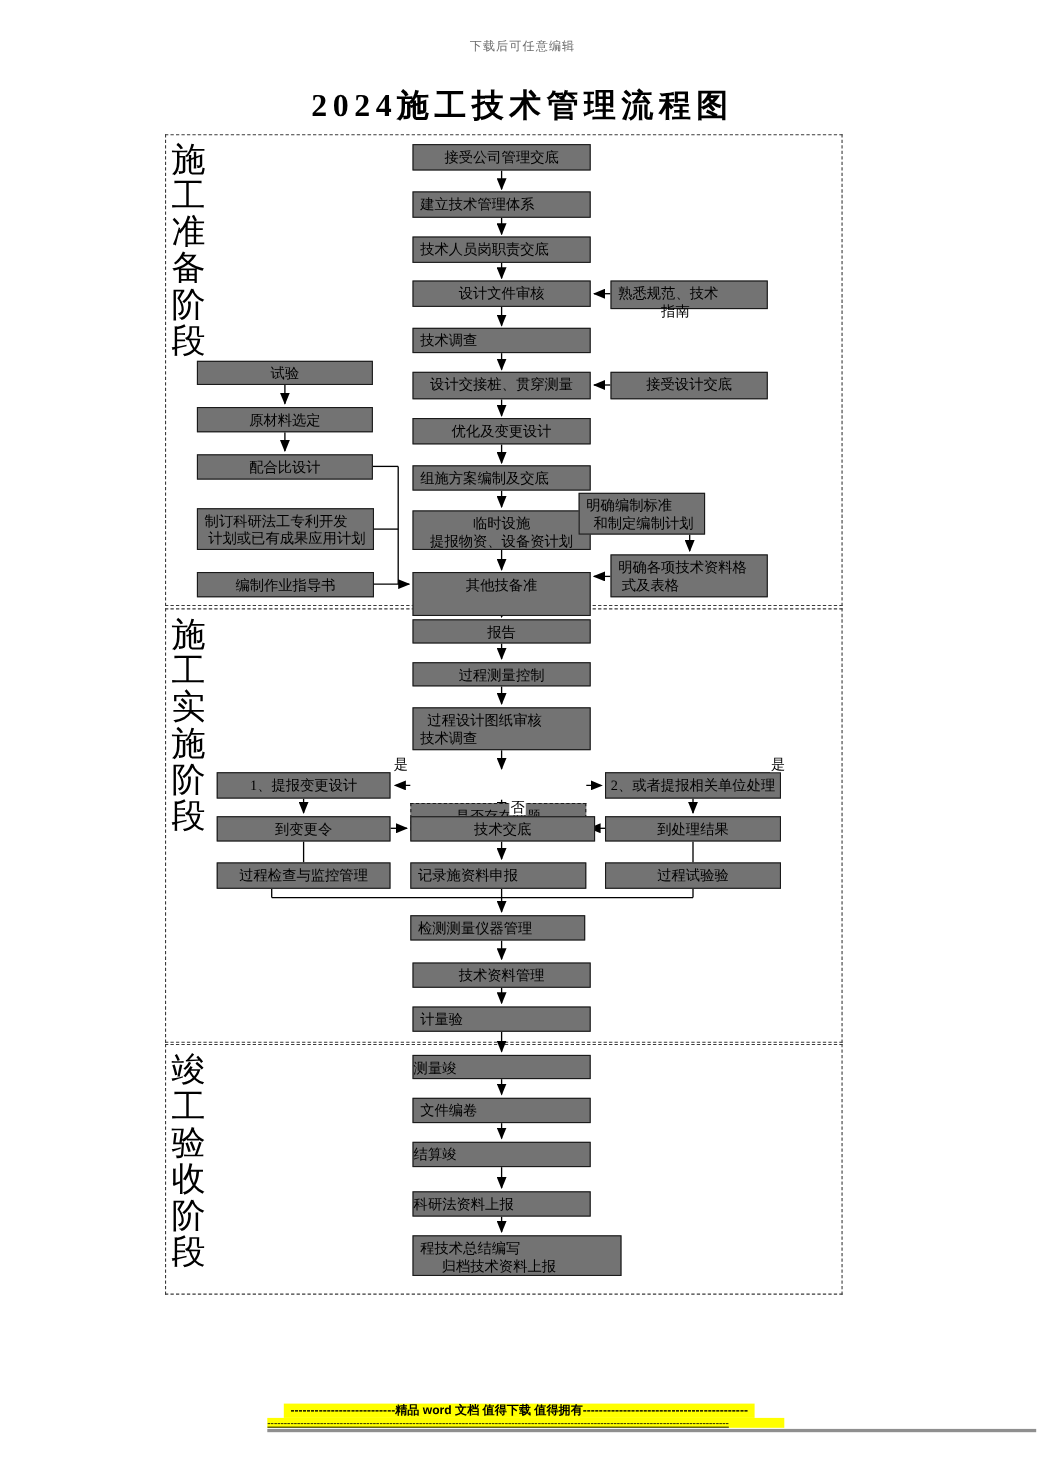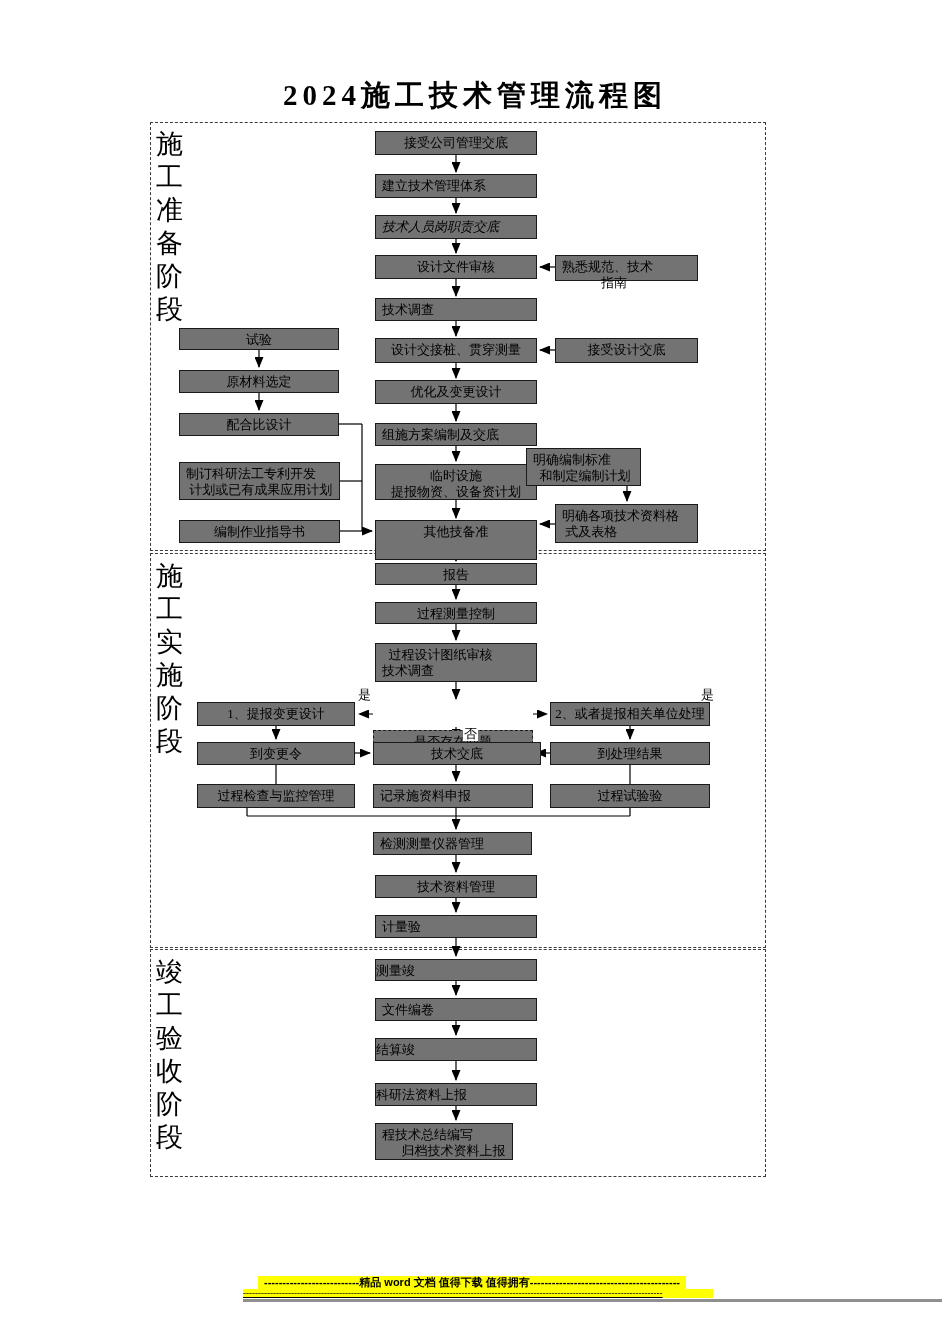--- a/index.html
+++ b/index.html
@@ -3,21 +3,21 @@
 <meta charset="utf-8">
 <style>
   html,body{margin:0;padding:0;background:#fff;}
   .page{position:relative;width:950px;height:1344px;background:#fff;overflow:hidden;
         font-family:"Liberation Serif","DejaVu Serif",serif;color:#000;}
   .wm{position:absolute;top:34px;left:0;width:950px;text-align:center;
       font-size:11px;color:#6a6a6a;letter-spacing:1px;}
   .title{position:absolute;top:76px;left:0;width:950px;text-align:center;margin:0;
          font-size:29px;font-weight:bold;letter-spacing:5px;}
   .sec{position:absolute;border:1px dashed #3a3a3a;background:transparent;}
-  .seclabel{position:absolute;width:32px;font-size:27px;line-height:33px;
+  .seclabel{position:absolute;width:32px;font-size:31px;line-height:33px;
             word-break:break-all;text-align:left;}
   .fbox{position:absolute;border:1px solid #1a1a1a;background:#737373;box-sizing:border-box;
         font-size:13px;line-height:16px;padding-top:3px;white-space:pre-wrap;overflow:visible;}
   .c{text-align:center;}
   .l{text-align:left;padding-left:6px;}
   .l2{text-align:left;}
   .dashed{border-style:dashed;}
   .lbl{position:absolute;font-size:13px;line-height:14px;background:#fff;padding:0 1px;}
   .wires{position:absolute;left:0;top:0;pointer-events:none;}
   .foot1{position:absolute;left:258px;top:1276px;width:428px;height:13px;background:#ffff00;
@@ -26,20 +26,21 @@
   .foot2{position:absolute;left:243px;top:1289px;width:470px;height:9px;background:#ffff00;
          font-size:9px;line-height:9px;white-space:nowrap;overflow:hidden;
          text-decoration:underline;font-weight:bold;}
   .footline{position:absolute;left:243px;top:1299px;width:699px;height:3px;background:#8f8f8f;}
 </style>
 </head>
 <body>
 
 <div class="page">
 
+  <div class="wm">下载后可任意编辑</div>
   <h1 class="title">2024施工技术管理流程图</h1>
 
   <div class="sec" style="left:150px;top:122px;width:614px;height:427px;"></div>
   <div class="sec" style="left:150px;top:553px;width:614px;height:393px;"></div>
   <div class="sec" style="left:150px;top:949px;width:614px;height:226px;"></div>
 
   <div class="seclabel" style="left:156px;top:128px;">施工准备阶段</div>
   <div class="seclabel" style="left:156px;top:956px;">竣工验收阶段</div>
   <div class="seclabel" style="left:156px;top:560px;">施工实施阶段</div>
 
@@ -98,21 +99,21 @@
 
       <line x1="456" y1="981" x2="456" y2="995" marker-end="url(#ah)"></line>
       <line x1="456" y1="1021" x2="456" y2="1035" marker-end="url(#ah)"></line>
       <line x1="456" y1="1061" x2="456" y2="1080" marker-end="url(#ah)"></line>
       <line x1="456" y1="1106" x2="456" y2="1120" marker-end="url(#ah)"></line>
     </g>
   </svg>
 
   <div class="fbox c" style="left:375px;top:131px;width:162px;height:24px;">接受公司管理交底</div>
   <div class="fbox l" style="left:375px;top:174px;width:162px;height:24px;">建立技术管理体系</div>
-  <div class="fbox l" style="left:375px;top:215px;width:162px;height:24px;font-style:italic;">技术人员岗职责交底</div>
+  <div class="fbox l" style="left:375px;top:215px;width:162px;height:24px;">技术人员岗职责交底</div>
   <div class="fbox c" style="left:375px;top:255px;width:162px;height:24px;">设计文件审核</div>
   <div class="fbox l" style="left:375px;top:298px;width:162px;height:23px;">技术调查</div>
   <div class="fbox c" style="left:375px;top:338px;width:162px;height:25px;">设计交接桩、贯穿测量</div>
   <div class="fbox c" style="left:375px;top:380px;width:162px;height:24px;">优化及变更设计</div>
   <div class="fbox l" style="left:375px;top:423px;width:162px;height:23px;">组施方案编制及交底</div>
   <div class="fbox c" style="left:375px;top:464px;width:162px;height:36px;">临时设施
 提报物资、设备资计划</div>
   <div class="fbox c" style="left:375px;top:520px;width:162px;height:40px;">其他技备准</div>
 
   <div class="fbox c" style="left:179px;top:328px;width:160px;height:22px;">试验</div>
@@ -148,20 +149,20 @@
   <div class="fbox l" style="left:375px;top:915px;width:162px;height:23px;">计量验</div>
 
   <div class="lbl" style="left:357px;top:688px;">是</div>
   <div class="lbl" style="left:700px;top:688px;">是</div>
   <div class="lbl" style="left:463px;top:727px;">否</div>
 
   <div class="fbox l2" style="left:375px;top:959px;width:162px;height:22px;">测量竣</div>
   <div class="fbox l" style="left:375px;top:998px;width:162px;height:23px;">文件编卷</div>
   <div class="fbox l2" style="left:375px;top:1038px;width:162px;height:23px;">结算竣</div>
   <div class="fbox l2" style="left:375px;top:1083px;width:162px;height:23px;">科研法资料上报</div>
-  <div class="fbox l" style="left:375px;top:1123px;width:138px;height:37px;">程技术总结编写
+  <div class="fbox l" style="left:375px;top:1123px;width:190px;height:37px;">程技术总结编写
       归档技术资料上报</div>
 
   <div class="foot1">--------------------------精品 word 文档 值得下载 值得拥有-----------------------------------------</div>
   <div class="foot2">--------------------------------------------------------------------------------------------------------------------------------------------</div>
   <div class="footline"></div>
 
 </div>
 
 </body></html>

